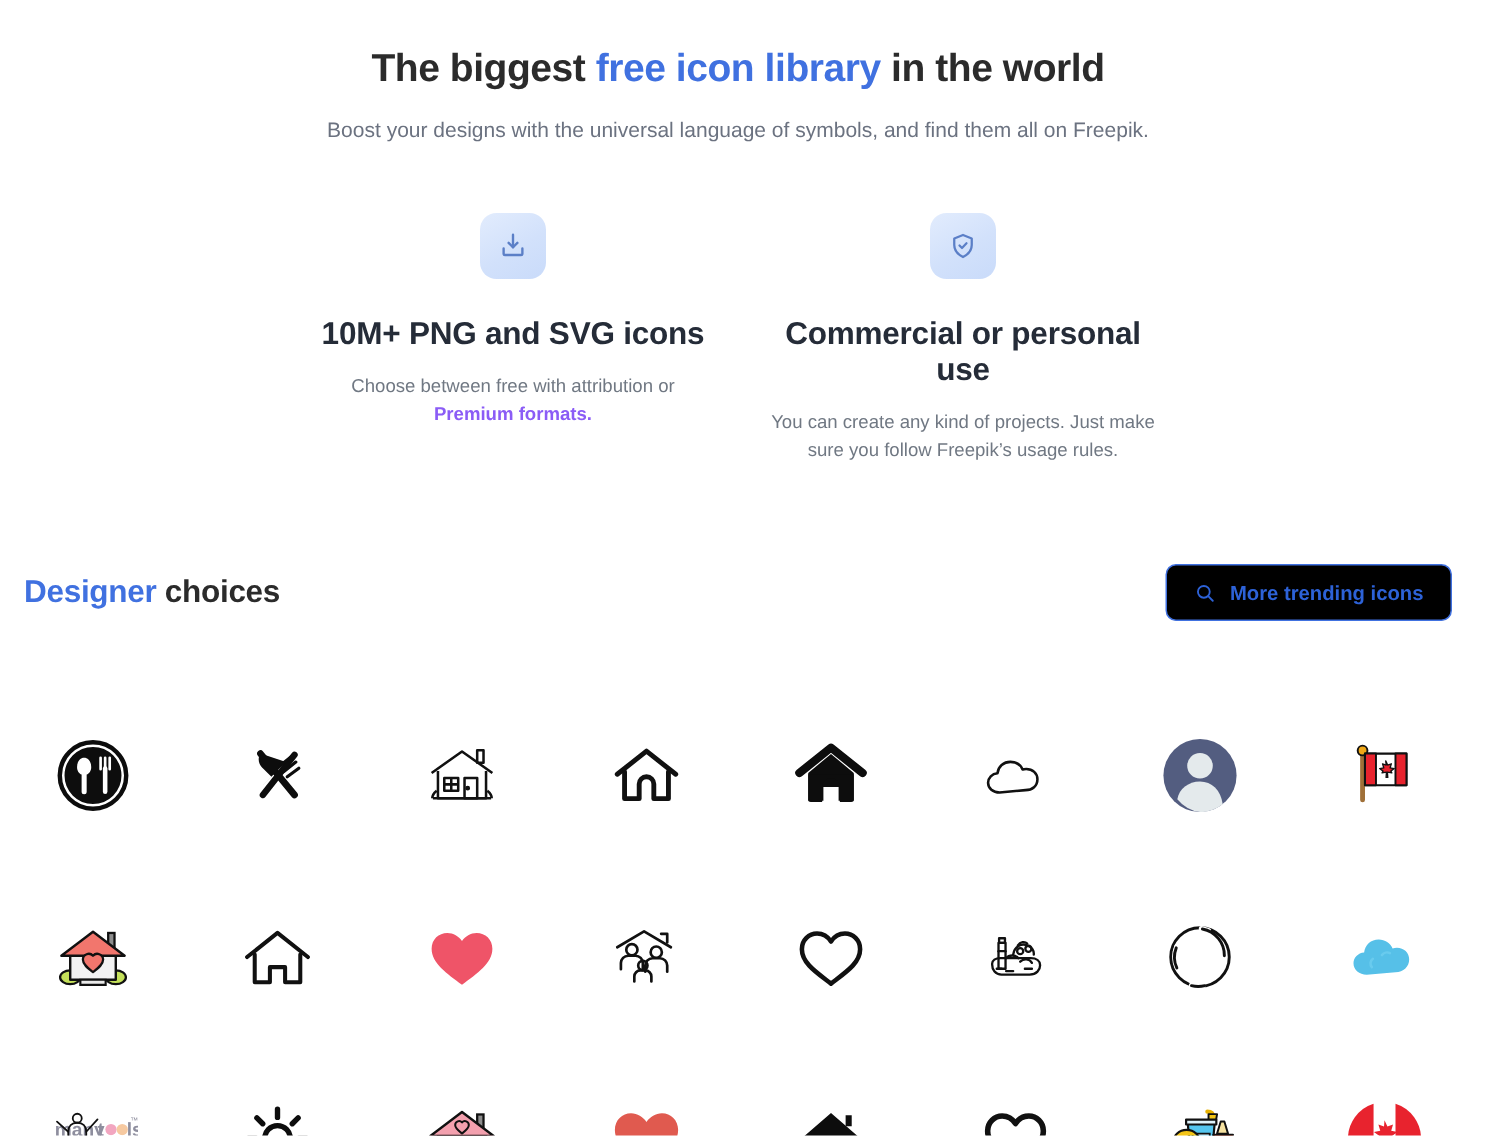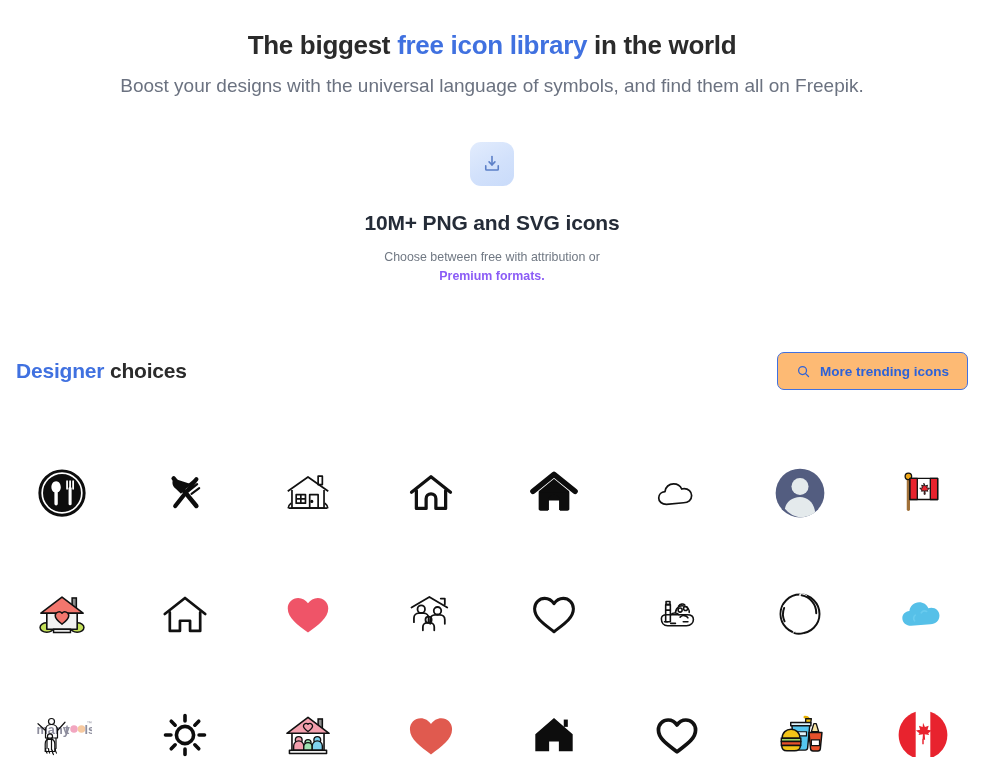--- a/index.html
+++ b/index.html
@@ -17,21 +17,21 @@
   .hero h1 {
     font-size: 26px;
     font-weight: 700;
     letter-spacing: -0.3px;
     color: #2b2b2b;
     line-height: 34px;
   }
   .hero h1 .accent { color: #4071e0; font-weight: 700; }
   .hero .sub {
     margin-top: 14px;
-    font-size: 19px;
+    font-size: 14px;
     color: #6b7280;
     line-height: 20px;
   }
 
   
   .features {
     margin-top: 46px;
     display: flex;
     justify-content: center;
     align-items: flex-start;
@@ -80,21 +80,21 @@
   }
   .section-title .accent { color: #4071e0; }
   .trending-btn {
     display: inline-flex;
     align-items: center;
     gap: 9px;
     height: 38px;
     padding: 0 18px;
     border: 1.3px solid #4071e0;
     border-radius: 7px;
-    background: #fdba74;
+    background: #000000;
     color: #2d62d8;
     font-size: 13.5px;
     font-weight: 700;
     font-family: "Liberation Sans", sans-serif;
     cursor: pointer;
     white-space: nowrap;
   }
   .trending-btn svg { display: block; }
 
   
@@ -133,20 +133,32 @@
               <path d="M8.5 9.5 12 13l3.5-3.5"></path>
             <path d="M4.5 14v4.2a1 1 0 0 0 1 1h13a1 1 0 0 0 1-1V14"></path>
           </svg>
         </span>
       </div>
       <h3>10M+ PNG and SVG icons</h3>
       <p><span>Choose between free with attribution or </span><span class="link">Premium formats.</span></p>
     </div>
 
 
+    <div class="feature">
+      <div class="tile">
+        <span>
+          <svg width="20" height="20" viewBox="0 0 24 24" fill="none" stroke="#5b7fc7" stroke-width="1.8" stroke-linecap="round" stroke-linejoin="round">
+            <path d="M12 3.2 5 6v5.2c0 4.3 3 7.6 7 9.6 4-2 7-5.3 7-9.6V6z"></path>
+            <path d="M9.2 11.6l2 2 3.6-3.8"></path>
+          </svg>
+        </span>
+      </div>
+      <h3>Commercial or personal use</h3>
+      <p><span>You can create any kind of projects. Just make sure you follow Freepik’s usage rules.</span><span class="link"></span></p>
+    </div>
 
   </section>
 
   <div class="section-head">
     <div class="section-title"><span class="accent">Designer</span><span> choices</span></div>
     <button class="trending-btn">
       <span>
         <svg width="15" height="15" viewBox="0 0 24 24" fill="none" stroke="#2d62d8" stroke-width="2" stroke-linecap="round">
           <circle cx="10.5" cy="10.5" r="6.3"></circle>
             <path d="M15.4 15.4 20 20"></path>

